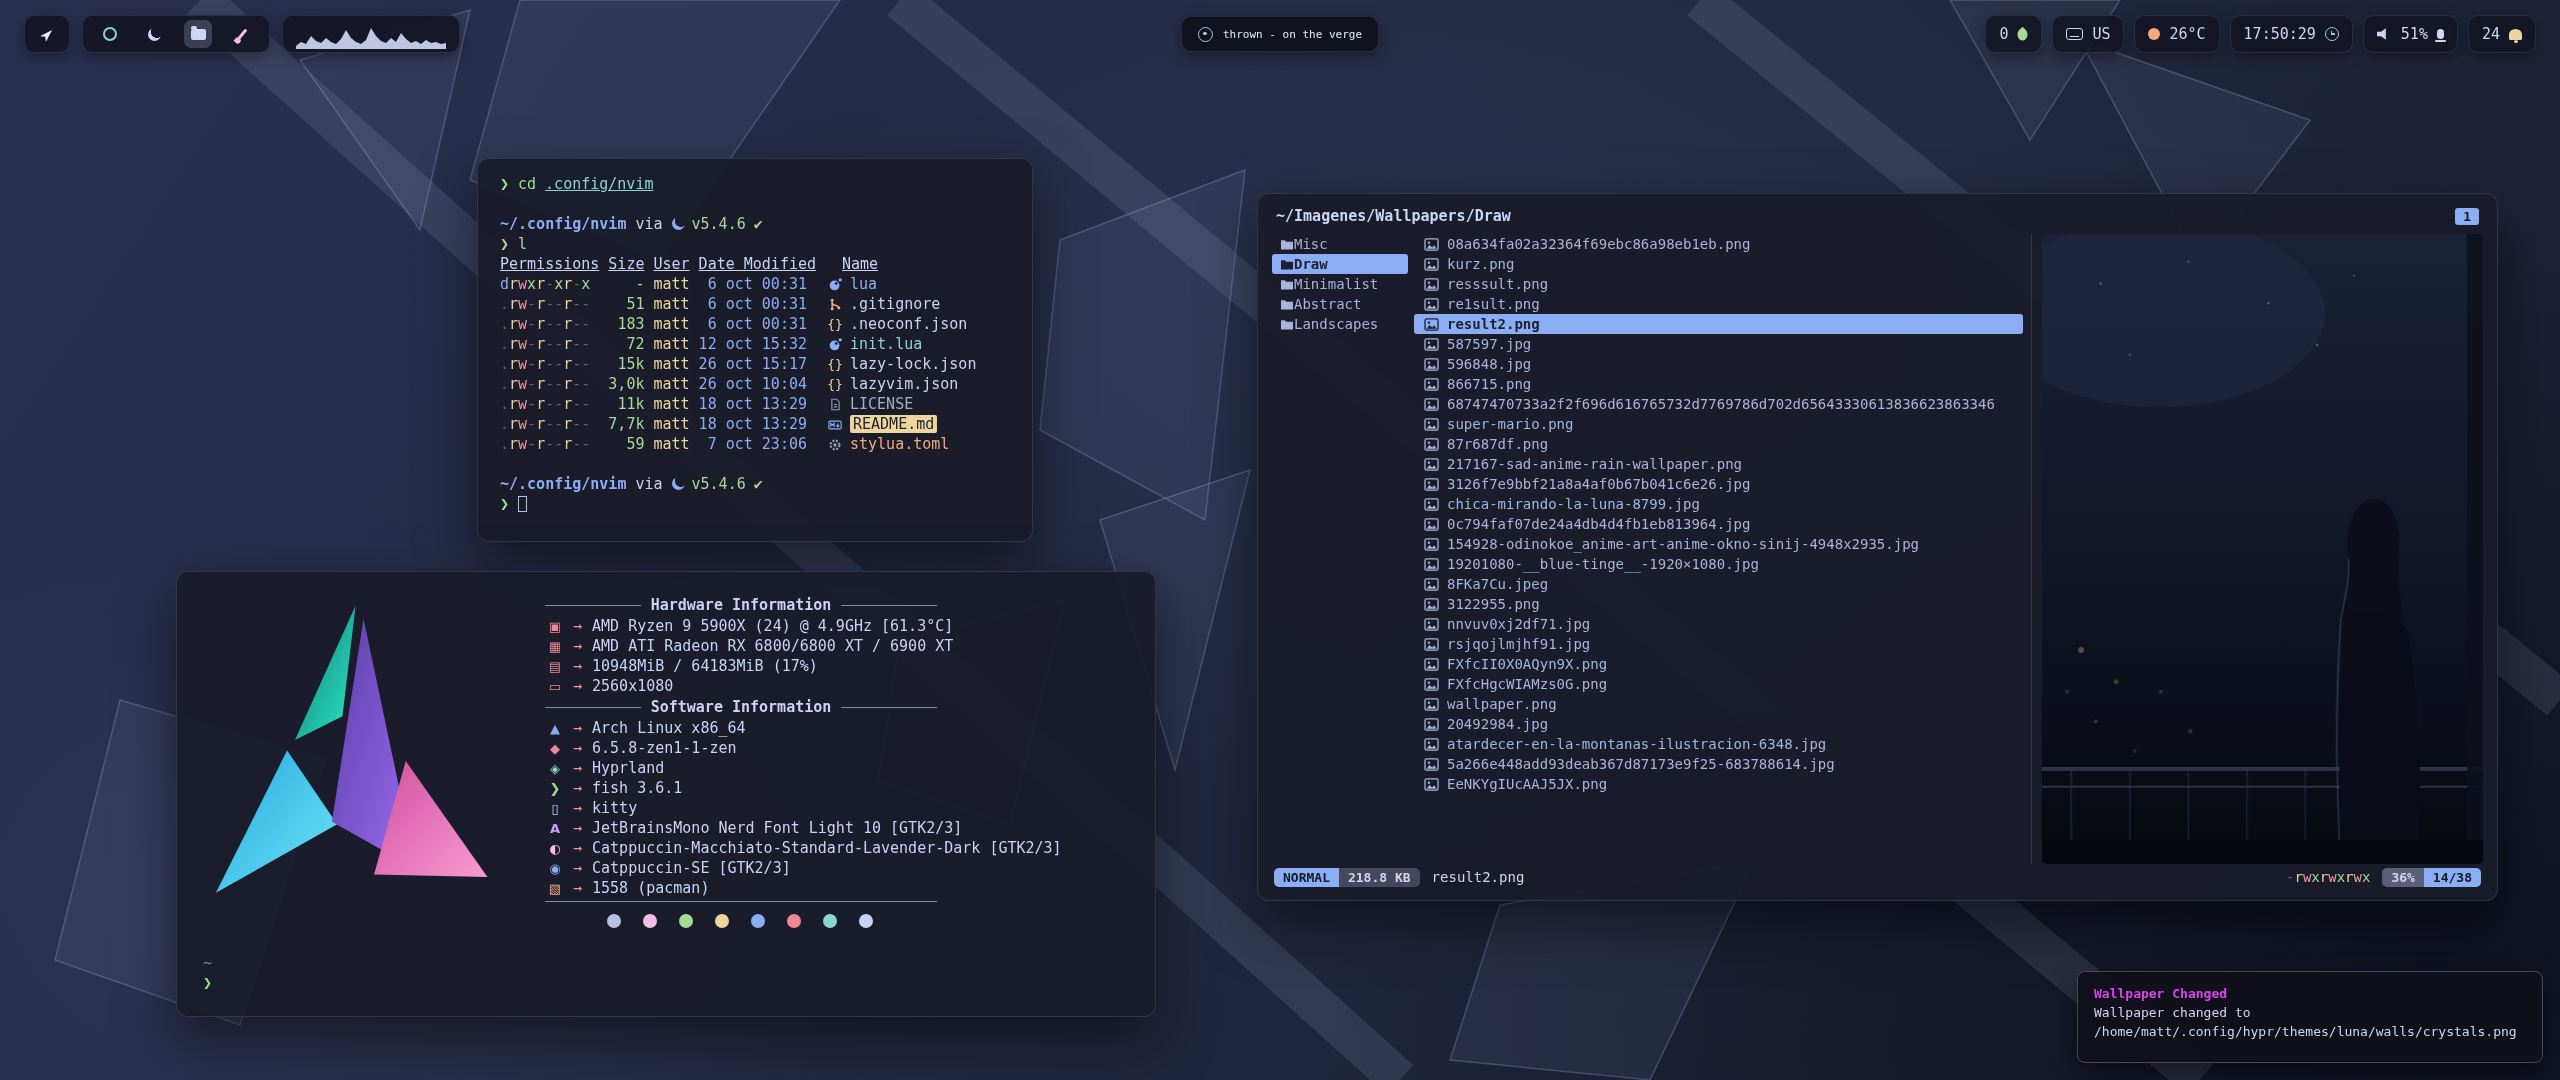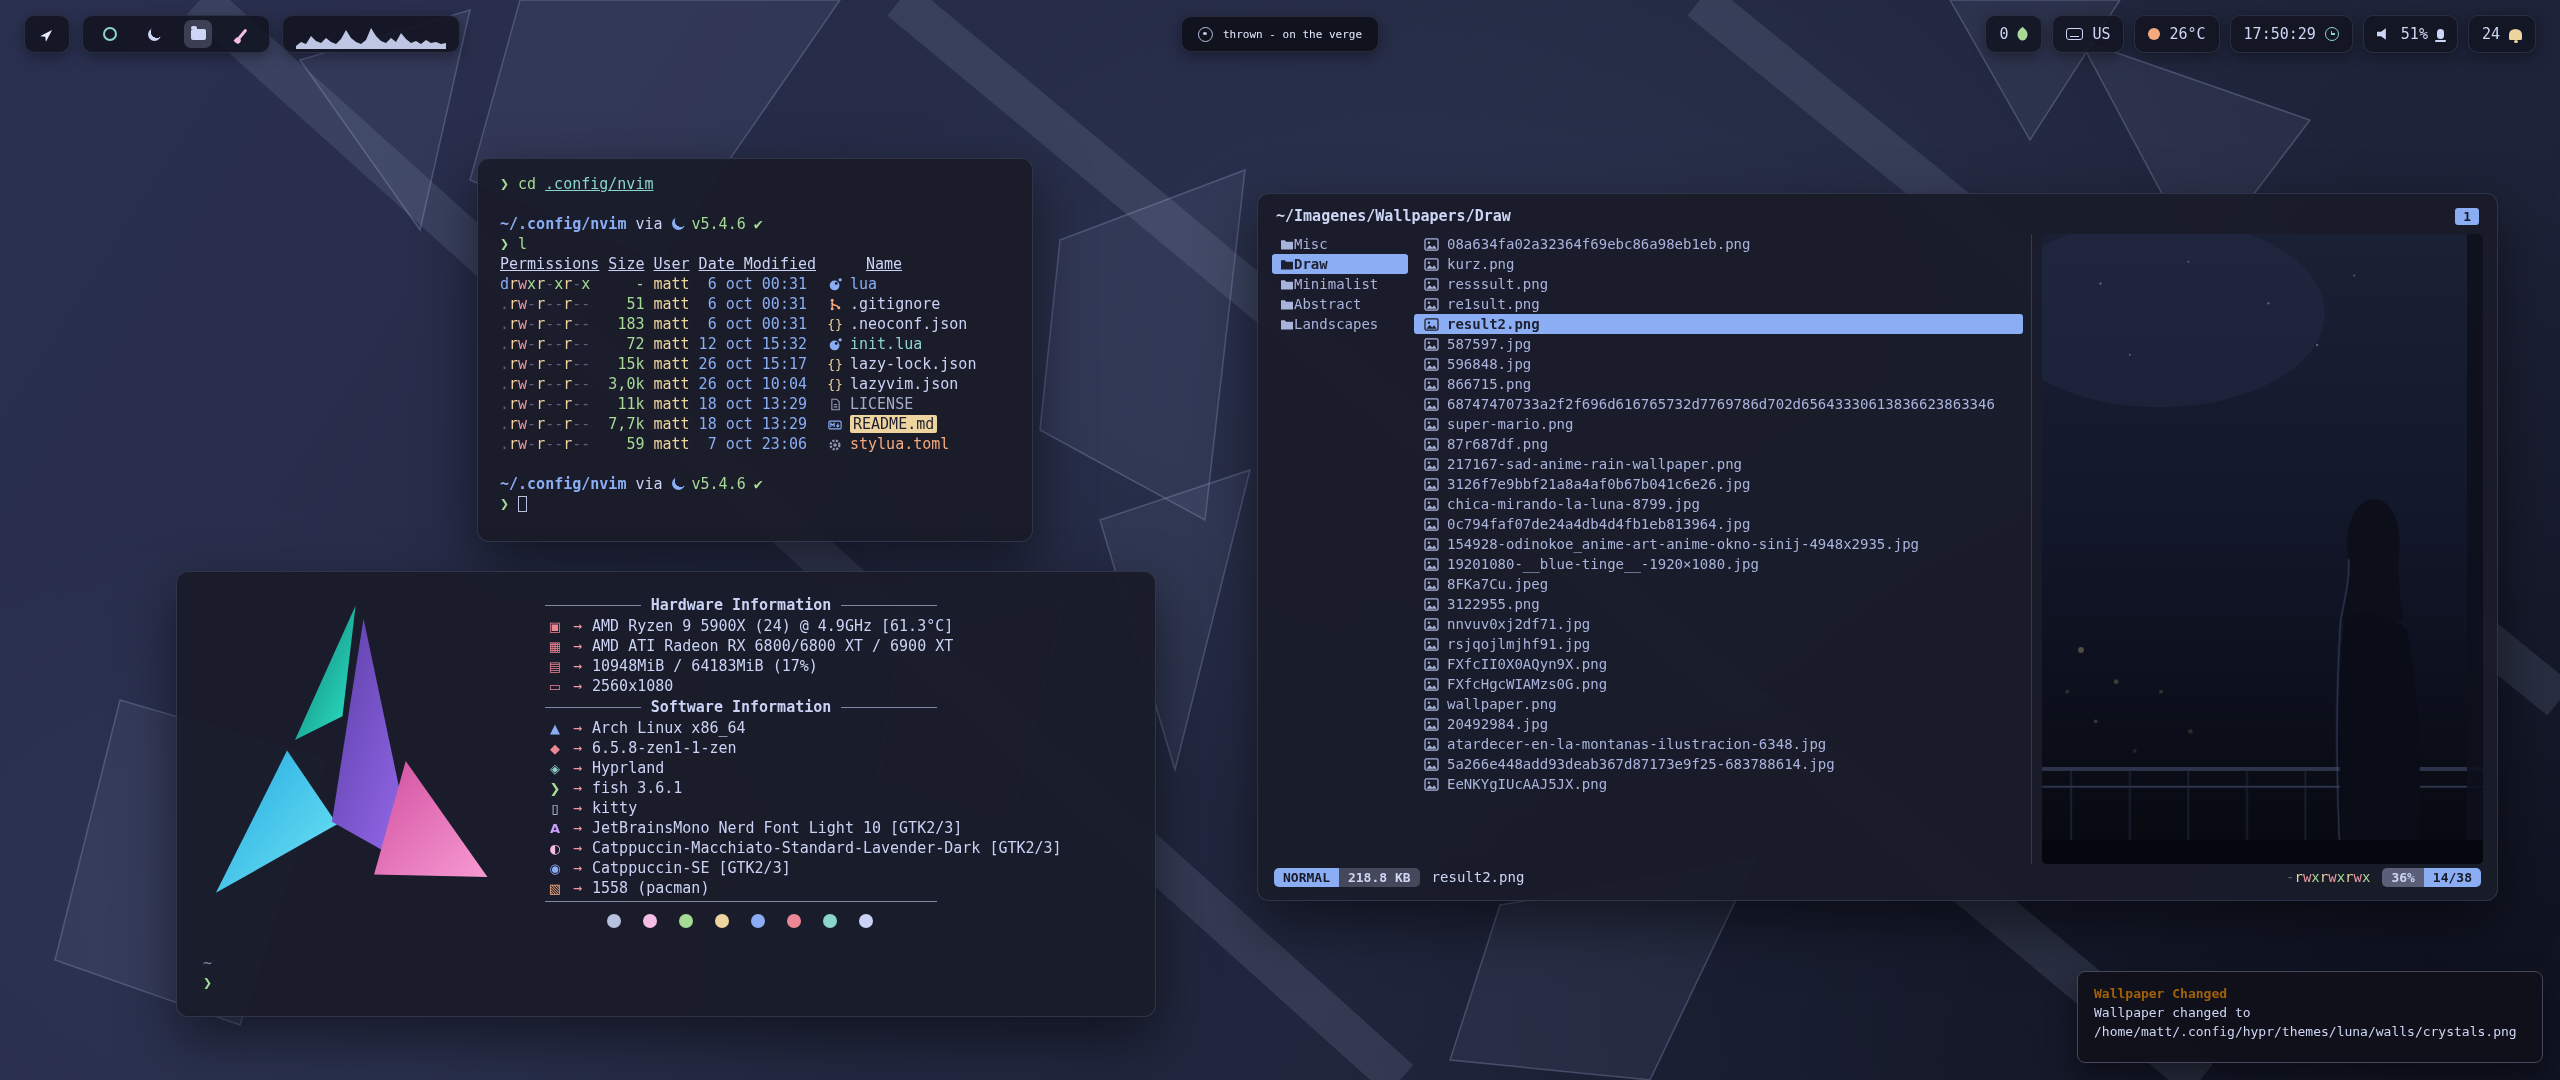--- a/index.html
+++ b/index.html
@@ -84,21 +84,21 @@
   .ctx-via{color:#cad3f5;margin-right:9px}
   .ctx-moon{color:#8aadf4;margin-right:7px;vertical-align:-1px}
   .ctx-ver{color:#a6da95;margin-right:8px}
   .ctx-check{color:#a6da95}
   .c{display:inline-block;white-space:pre;vertical-align:top}
   .c-perm{width:11ch}
   .c-size{width:5ch;text-align:right;color:#a6da95}
   .c-user{width:4ch;margin-left:1ch;color:#eed49f}
   .c-date{width:13ch;margin-left:1ch;color:#8aadf4}
   .u{text-decoration:underline;color:#cad3f5}
-  .c-nameh{margin-left:50px}
+  .c-nameh{margin-left:26px}
   .fico{width:18px;height:15px;margin-left:10px;display:inline-flex;align-items:center;justify-content:center;vertical-align:middle}
   .fico svg,.fico .g{display:none}
   .fico .g{font-size:13px;line-height:13px}
   .fico.lua{color:#8aadf4}.fico.git{color:#f5a97f}.fico.json{color:#eed49f}
   .fico.doc{color:#939ab7}.fico.md{color:#8aadf4}.fico.gear{color:#939ab7}
   .fico.lua svg.g-lua{display:block}.fico.git svg.g-git{display:block}
   .fico.json span.g-json{display:inline}.fico.doc svg.g-doc{display:block}
   .fico.md svg.g-md{display:block}.fico.gear svg.g-gear{display:block}
   .c-name{margin-left:6px;color:#cad3f5}
   .c-name.hl{background:#eed49f;color:#1e2030;padding:0 3px;border-radius:2px}
@@ -156,21 +156,21 @@
   .b-size{background:#45475a;color:#cdd6f4;border-radius:0 5px 5px 0}
   .st-file{margin-left:12px;color:#cdd6f4}
   .st-perms{margin-right:12px}
   .b-pct{background:#5b6078;color:#cdd6f4;border-radius:5px 0 0 5px}
   .b-pos{background:#8aadf4;color:#181926;border-radius:0 5px 5px 0}
 
   
   #notif{position:absolute;left:2077px;top:971px;width:466px;height:92px;
       background:rgba(17,17,27,.96);border:1px solid #45475a;border-radius:8px;padding:12px 16px;
       font-size:13px;line-height:19px;box-shadow:0 12px 30px rgba(0,0,0,.45)}
-  .n-title{color:#a16207;font-weight:bold}
+  .n-title{color:#d946ef;font-weight:bold}
   .n-body{color:#cdd6f4}
 </style>
 </head>
 <body>
 
 <div class="layer" id="wallpaper"></div>
 <svg class="layer" id="shards" viewBox="0 0 2560 1080" preserveAspectRatio="none">
   <g fill="rgba(150,165,210,0.09)" stroke="rgba(175,190,230,0.26)" stroke-width="1.5">
     <polygon points="520,0 840,0 660,260 470,180"></polygon>
     <polygon points="300,60 470,10 420,230"></polygon>

